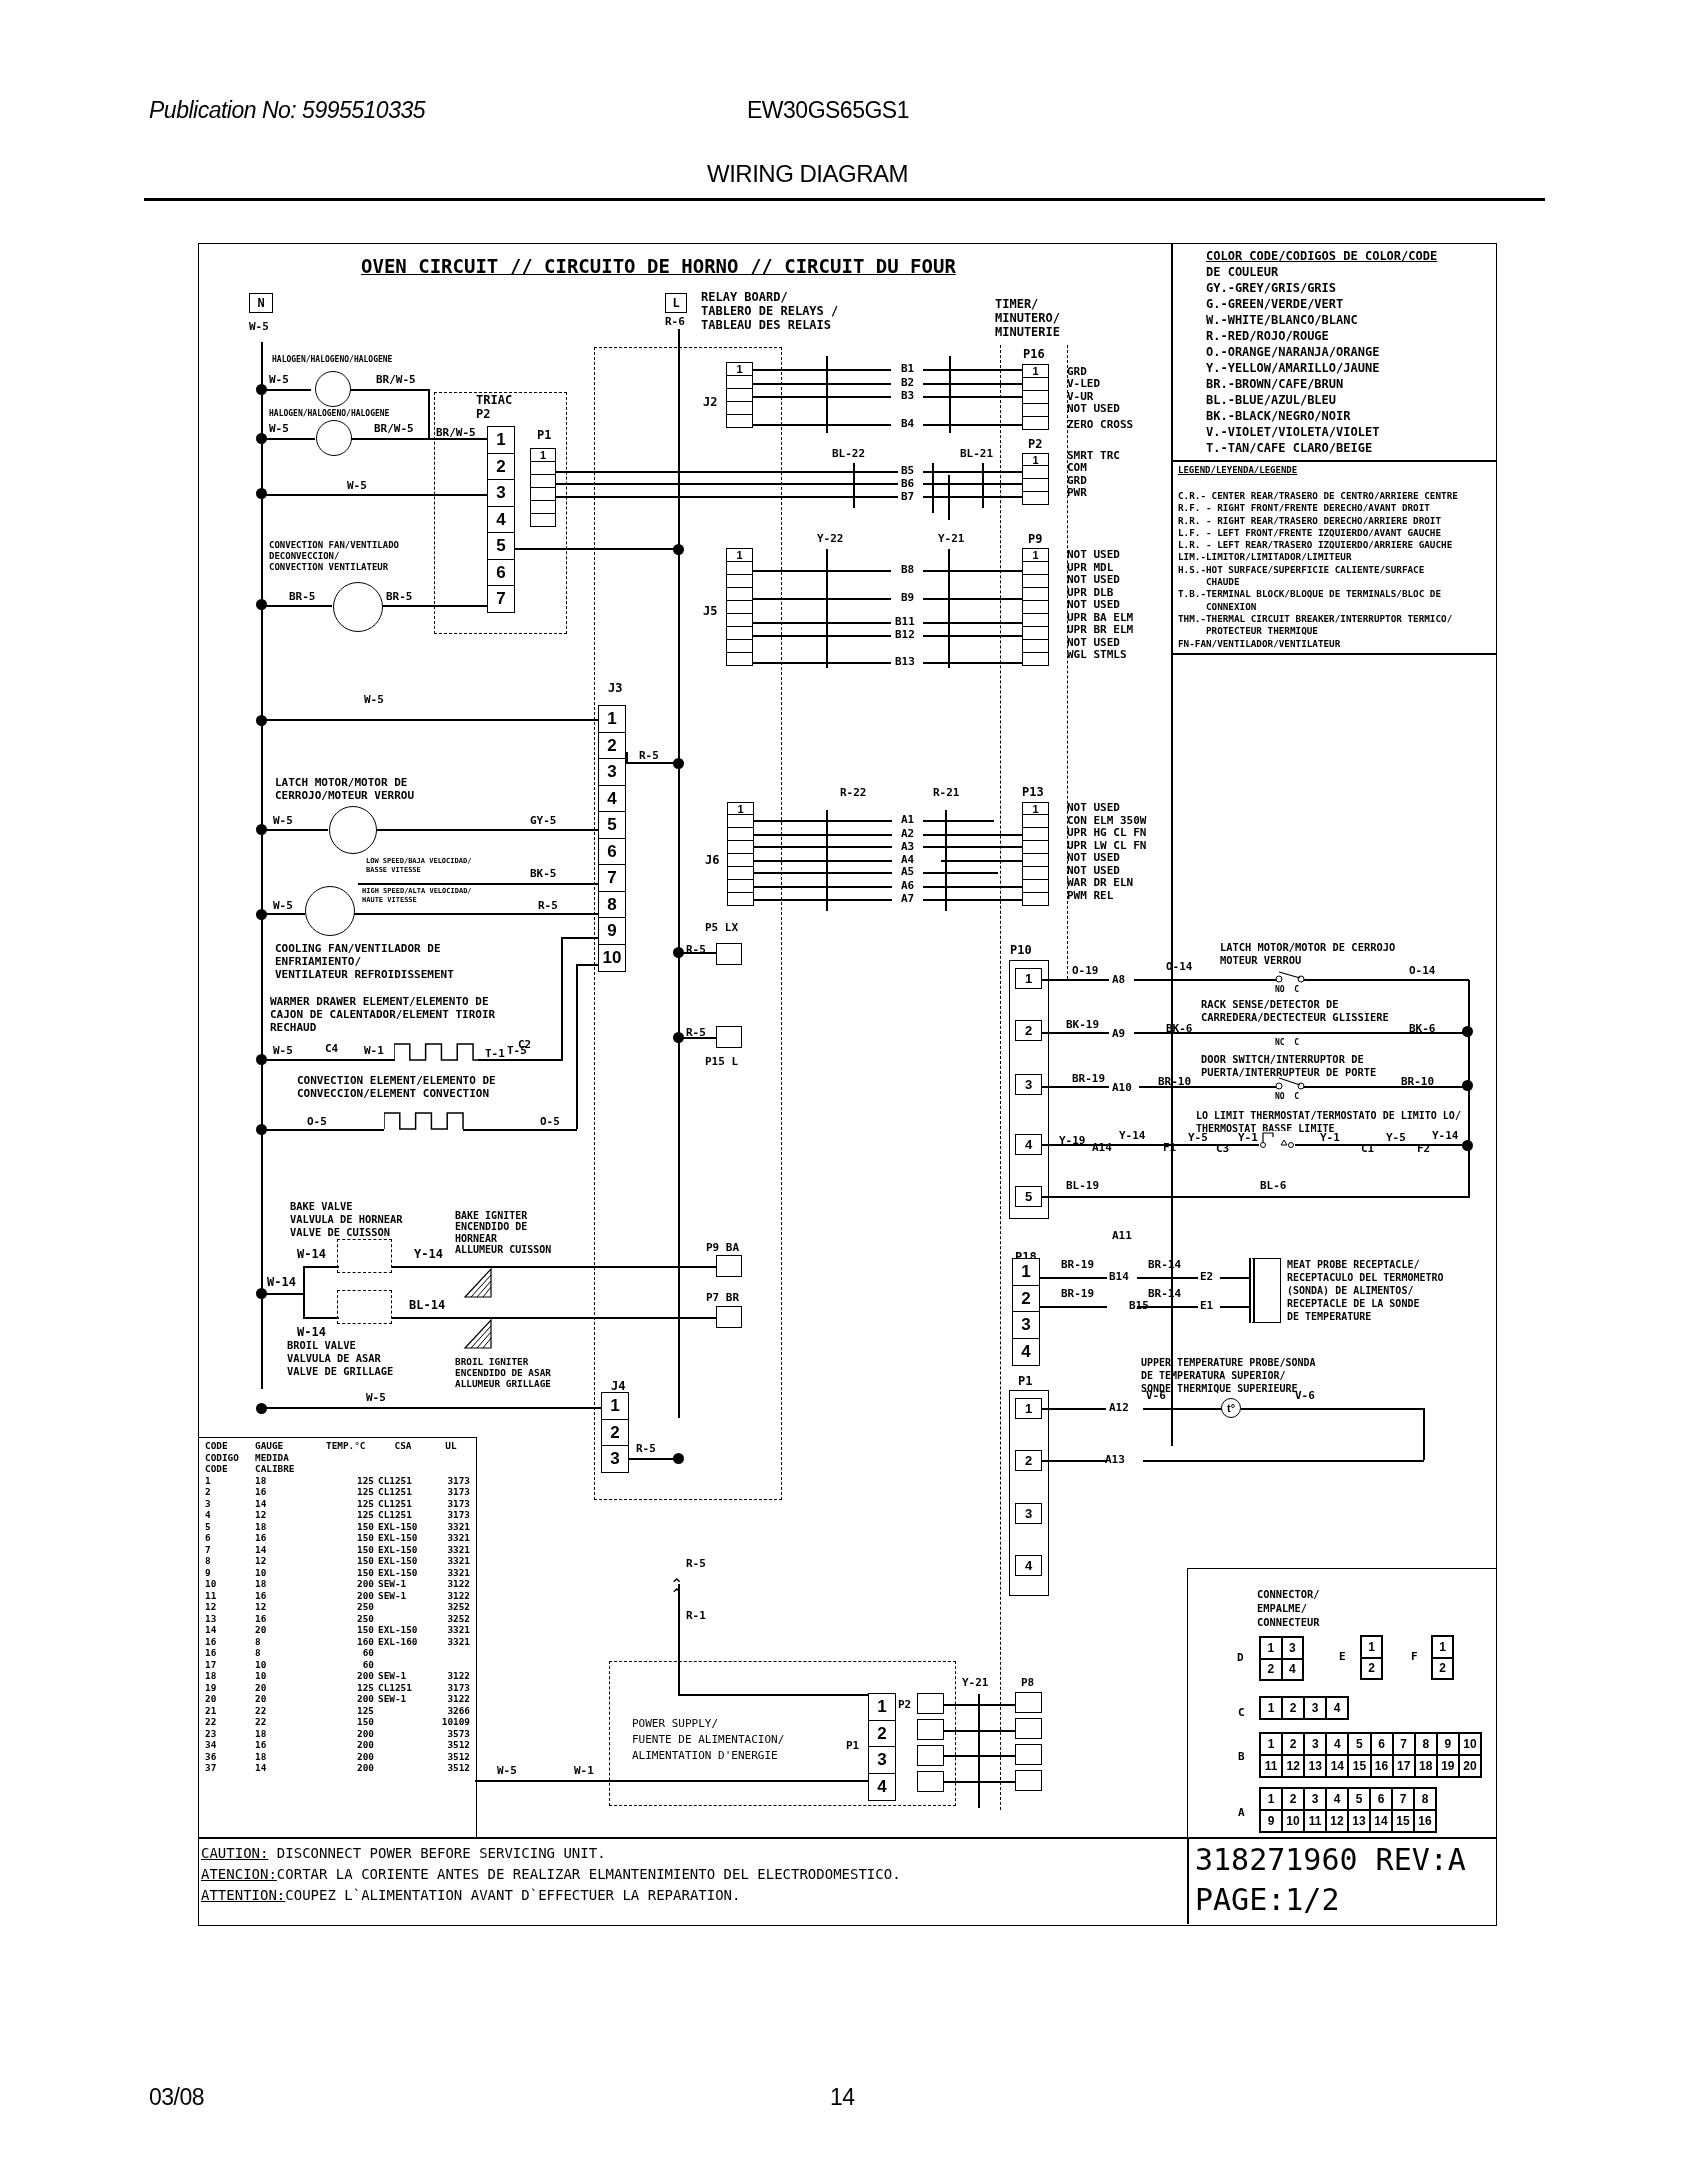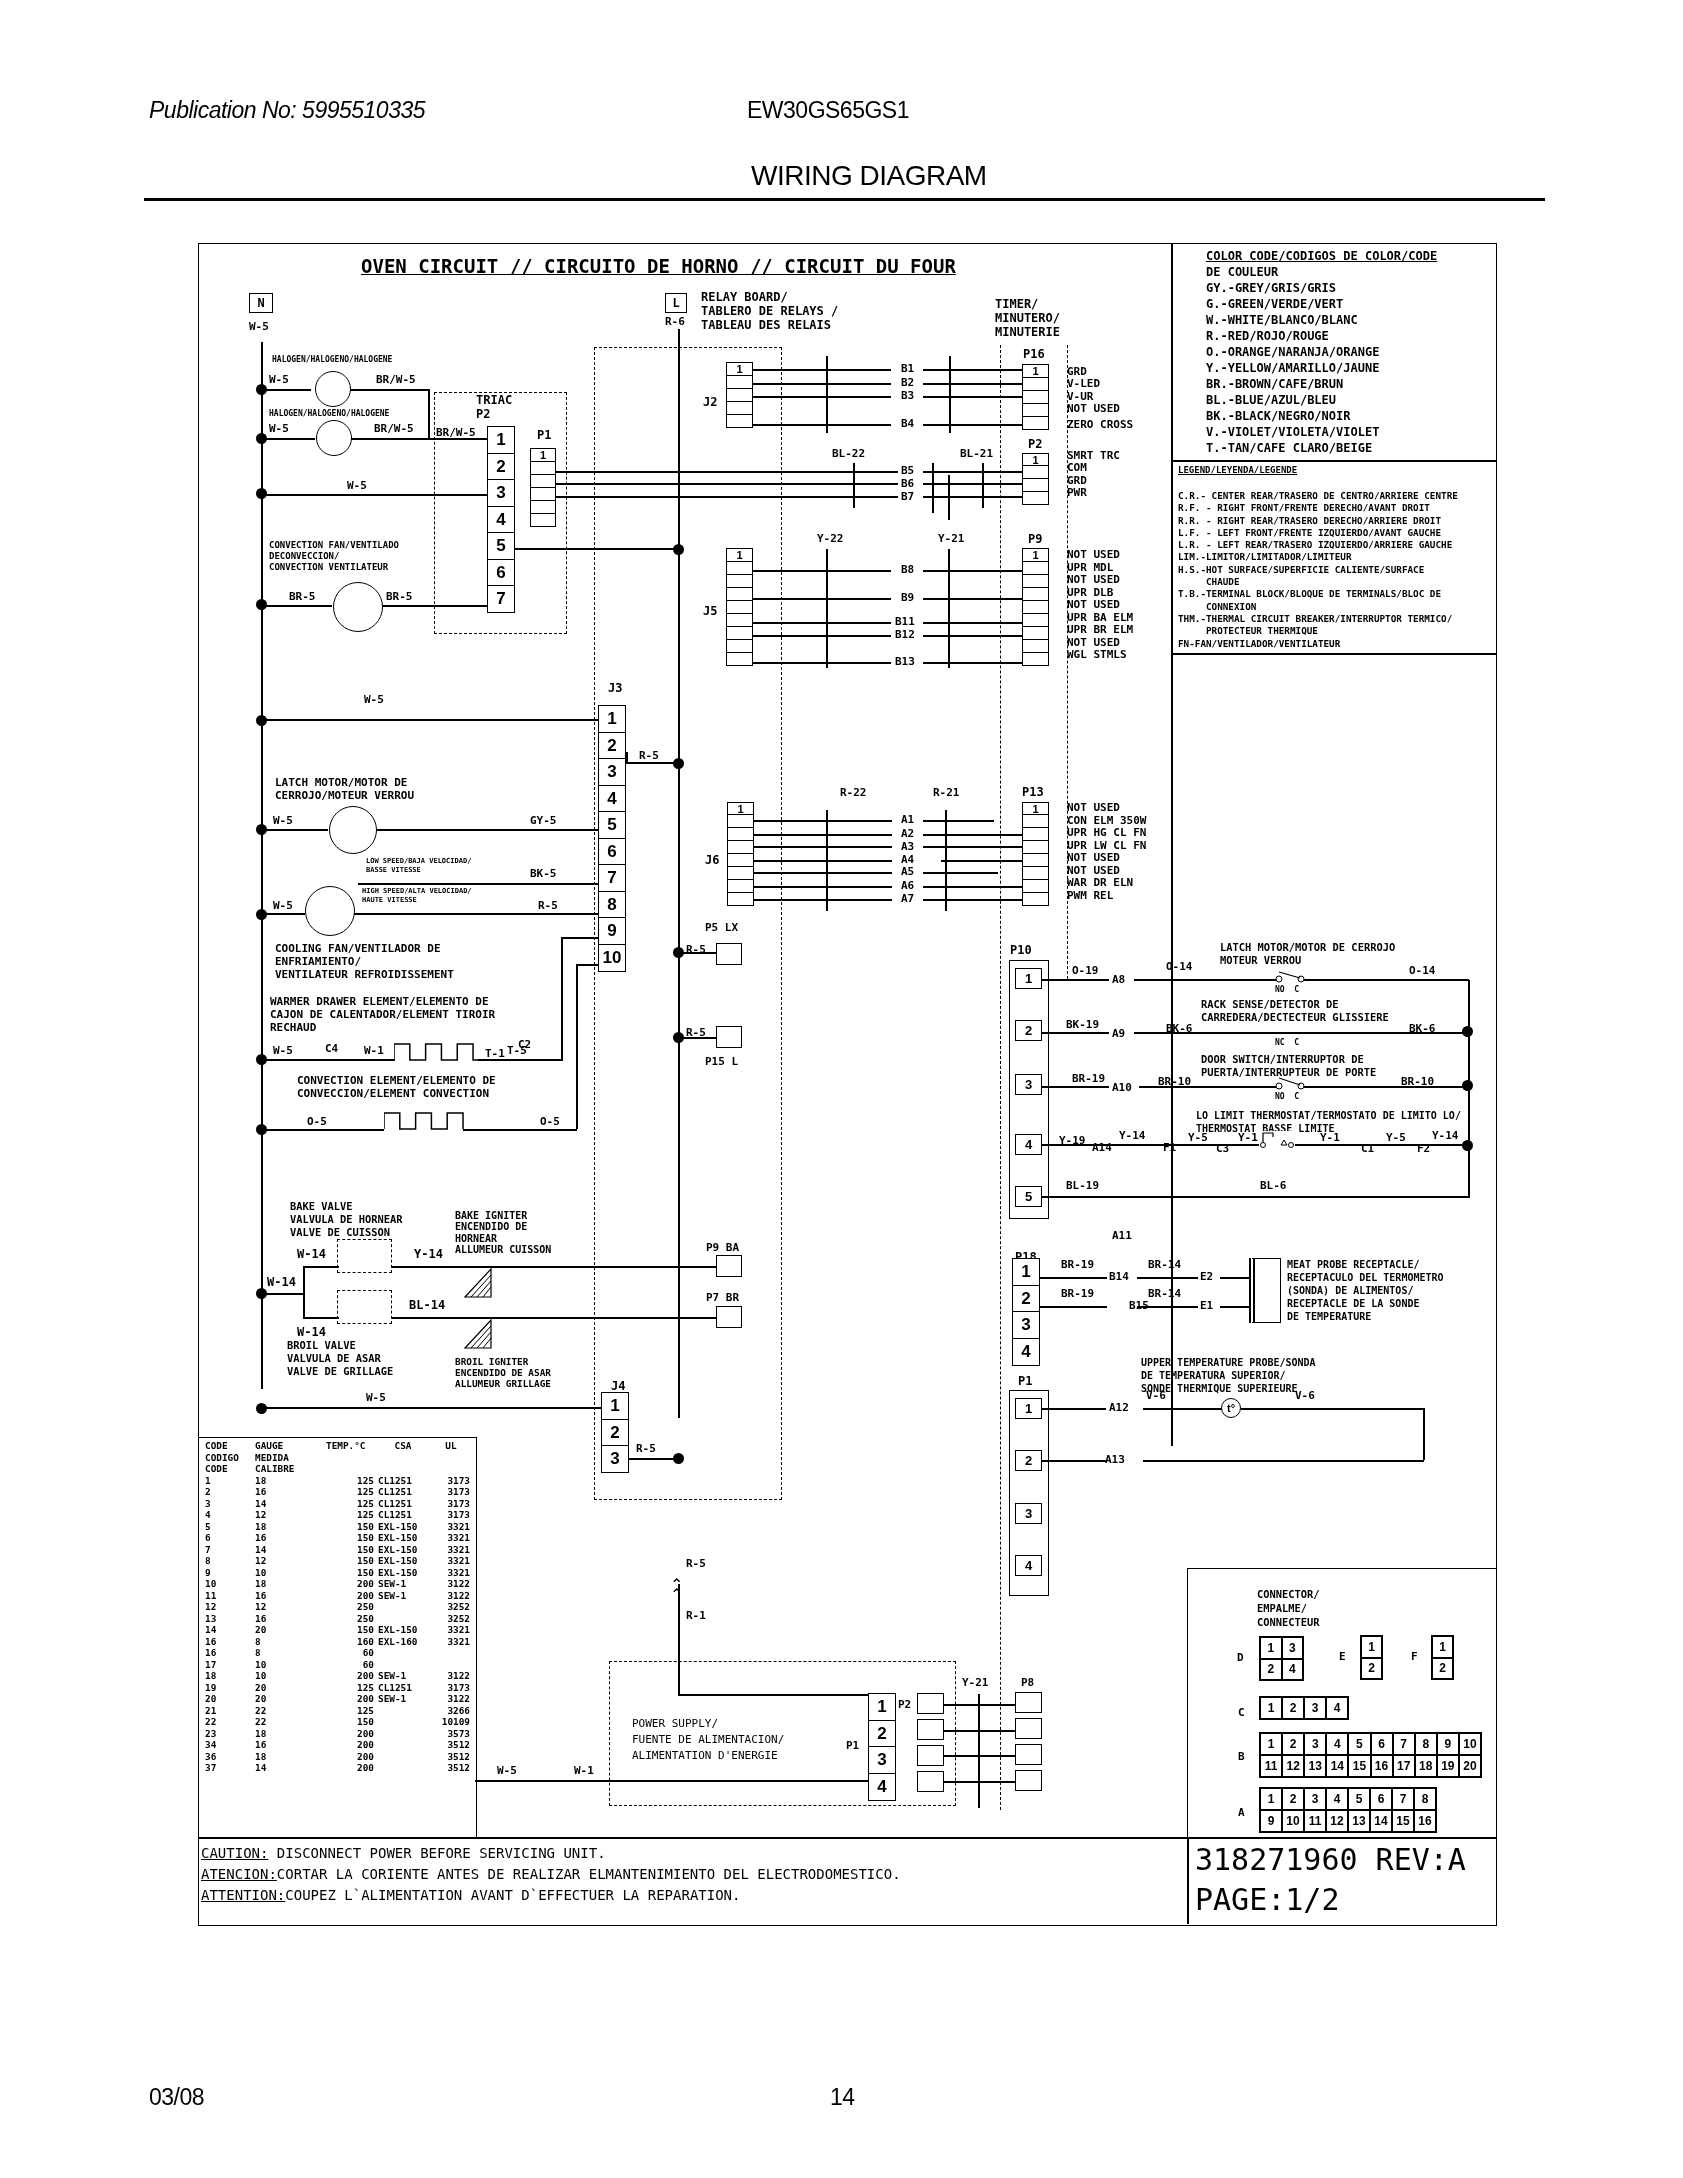--- a/index.html
+++ b/index.html
@@ -24,21 +24,21 @@
   table.wg{border-collapse:collapse;font-family:"DejaVu Sans Mono",monospace;font-weight:bold;font-size:9.4px;}
   table.wg td{padding:0 2px;height:11.5px;line-height:11.5px;white-space:nowrap;}
   .cgrid{position:absolute;display:grid;border:1.2px solid #000;box-sizing:border-box;}
   .cgrid span{border:0.8px solid #000;display:flex;align-items:center;justify-content:center;font-family:"Liberation Sans",sans-serif;font-weight:bold;font-size:12px;}
 </style>
 </head>
 <body>
 
 <div class="abs hdr" style="left:149px;top:97px;font-style:italic;">Publication No: 5995510335</div>
 <div class="abs hdr" style="left:747px;top:97px;">EW30GS65GS1</div>
-<div class="abs hdr" style="left:751px;top:160px;font-size:28px;">WIRING DIAGRAM</div>
+<div class="abs hdr" style="left:707px;top:160px;font-size:24px;">WIRING DIAGRAM</div>
 <div class="hl" style="left:144px;top:198px;width:1401px;height:2.5px;"></div>
 
 <div class="box" style="left:198px;top:243px;width:1299px;height:1683px;"></div>
 <div class="vl" style="left:1171px;top:243px;height:1203px;"></div>
 <div class="hl" style="left:1171px;top:460px;width:326px;"></div>
 <div class="hl" style="left:1171px;top:653px;width:326px;"></div>
 
 <div class="abs mono t14 ul" style="left:361px;top:255px;font-size:19px;line-height:22px;">OVEN CIRCUIT // CIRCUITO DE HORNO // CIRCUIT DU FOUR</div>
 
 <div class="stack mono t12" style="left:1206px;top:248px;font-size:12px;line-height:16px;">

